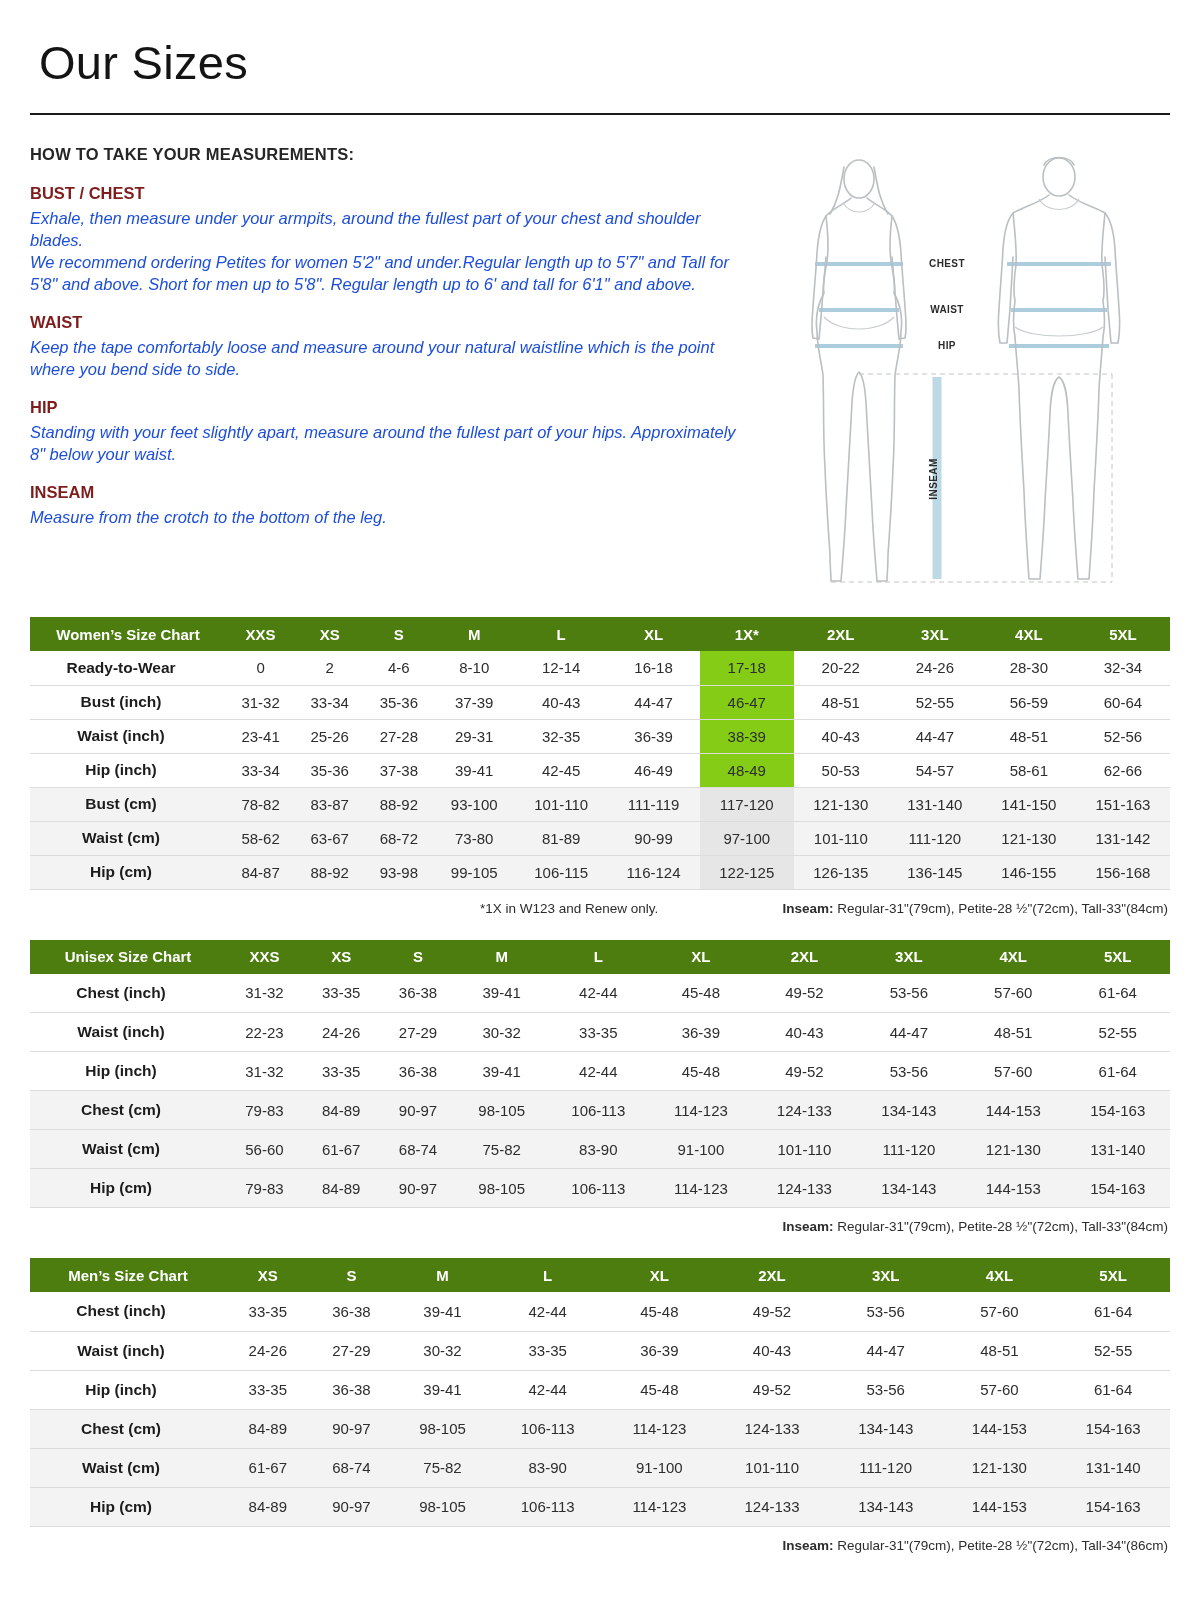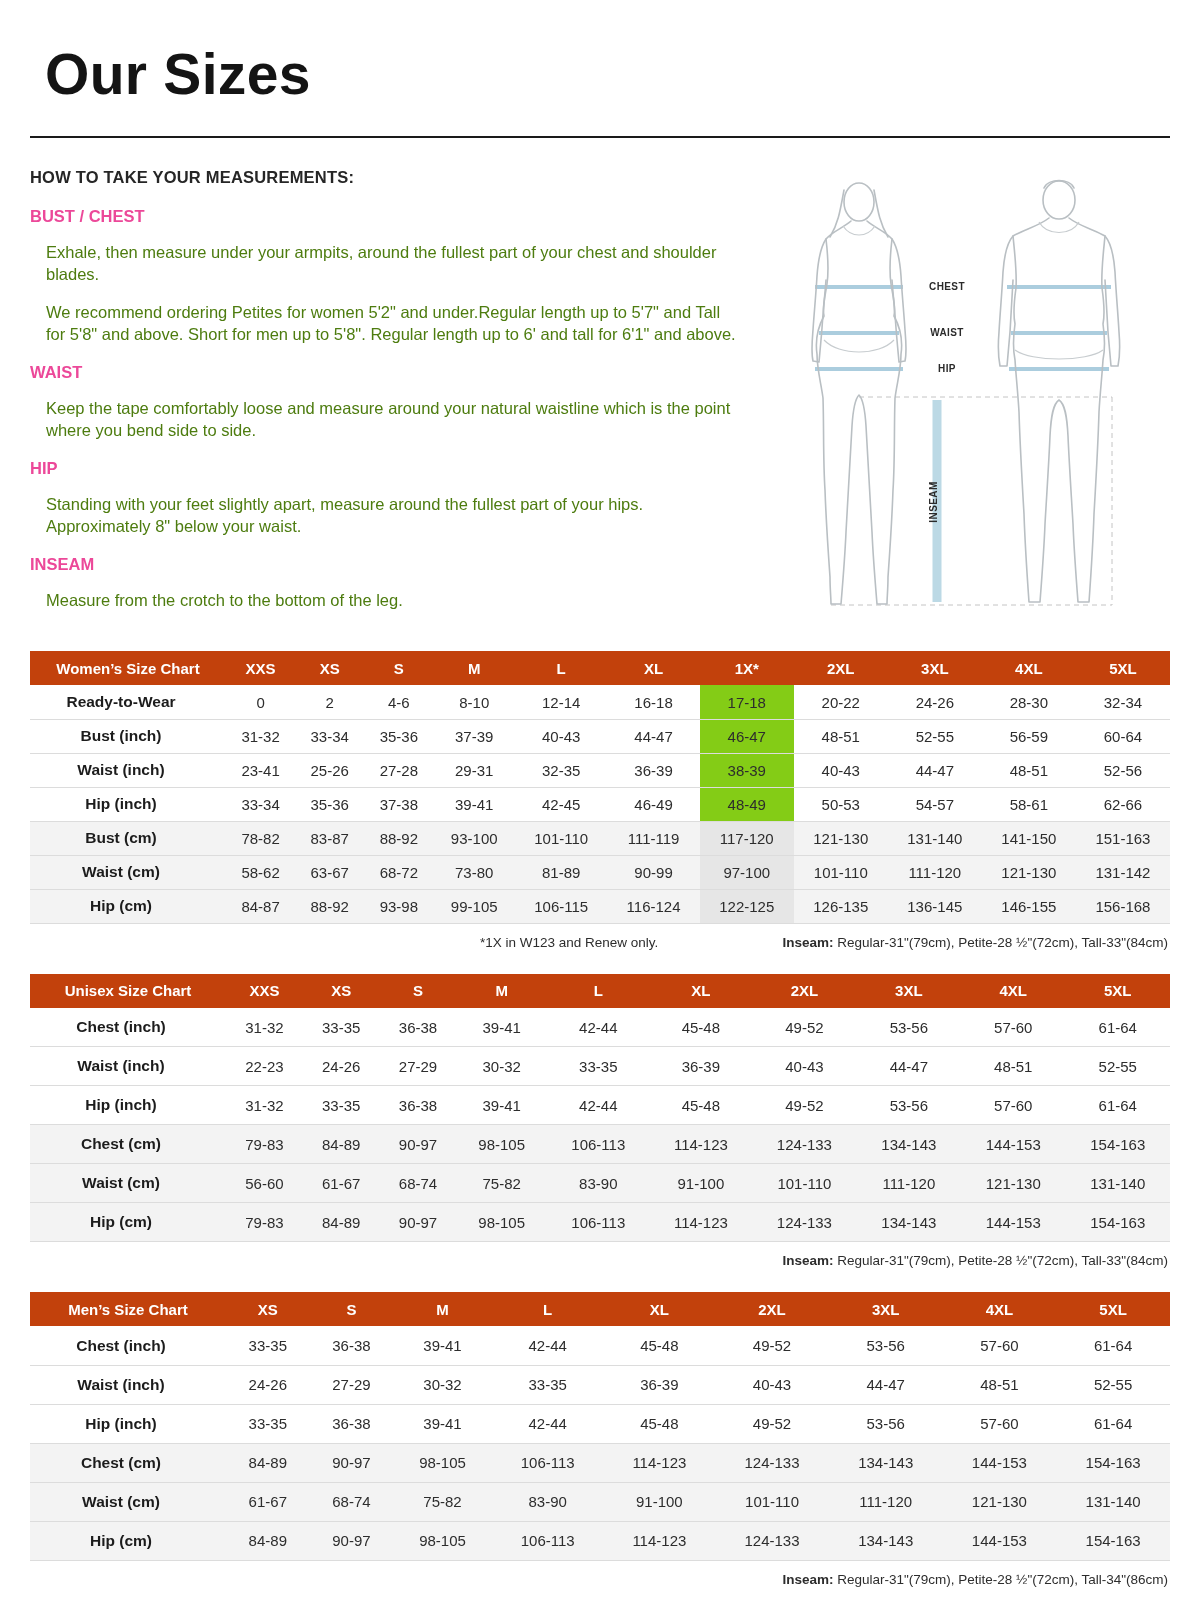--- a/index.html
+++ b/index.html
@@ -2,43 +2,43 @@
 <html><head>
 <meta charset="utf-8">
 <style>
   * { box-sizing: border-box; }
   html,body { margin:0; padding:0; background:#fff; }
   body { font-family:"Liberation Sans", sans-serif; color:#222; }
   .page { width:1200px; min-height:1600px; padding:26px 30px 28px; }
 
   
   .title-wrap { border-bottom:2px solid #1a1a1a; padding-bottom:14px; margin-bottom:24px; }
-  h1.page-title { margin:15px; font-size:57px; font-weight:700; color:#141414; letter-spacing:.3px; }
+  h1.page-title { margin:9px; font-size:47px; font-weight:400; color:#141414; letter-spacing:.3px; }
 
   
   .content-row { display:flex; align-items:flex-start; }
   .instructions { width:724px; }
   .instructions h2 { font-size:16.5px; font-weight:700; color:#262626; margin:6px 0 20px; letter-spacing:.2px; }
-  .instructions h3 { font-size:16.5px; font-weight:700; color:#ec4899; margin:17px 0 5px; }
-  .instructions p { font-size:16.5px; color:#4d7c0f; line-height:1.33; margin:16px; }
+  .instructions h3 { font-size:16.5px; font-weight:700; color:#7f1d1d; margin:17px 0 5px; }
+  .instructions p { font-size:16.5px; color:#1d4ed8; line-height:1.33; margin:0;font-style:italic; }
 
   .diagram { flex:1; display:flex; justify-content:center; padding-top:2px; }
   .diagram svg { overflow:visible; }
   .fig { fill:none; stroke:#b9bfc3; stroke-width:1.6; stroke-linecap:round; stroke-linejoin:round; }
   .garment { fill:none; stroke:#c7cccf; stroke-width:1.2; }
   .measure { stroke:#8fbdd3; stroke-width:4; opacity:.75; }
   .inseam-line { stroke:#bcd9e5; stroke-width:9; }
   .dash { stroke:#c4c4c4; stroke-width:1; stroke-dasharray:5 4; fill:none; }
   .diag-label { font-size:10px; font-weight:700; fill:#2b2b2b; letter-spacing:.4px; }
 
   
   table.size-table { width:100%; border-collapse:collapse; margin-top:24px; }
   .size-table th, .size-table td { height:34px; padding:0 4px; }
   .size-table.t-tall td { height:39px; }
-  .size-table thead th { background:#c2410c; color:#fff; font-size:15px; font-weight:700; text-align:center; }
+  .size-table thead th { background:#4d7c0f; color:#fff; font-size:15px; font-weight:700; text-align:center; }
   .size-table th.corner { width:196px; }
   .size-table tbody td { font-size:15px; text-align:center; color:#2d2d2d; border-bottom:1px solid #dcdcdc; background:#fff; }
   .size-table td.rowlabel { font-weight:700; padding-right:18px; color:#1c1c1c; font-size:15.5px; }
   .size-table tr.shaded td { background:#f3f3f3; }
   .size-table td.hl { background:#84cc16; }
   .size-table tr.shaded td.hl { background:#e6e6e6; }
 
   
   .footnote-row { display:flex; justify-content:space-between; align-items:baseline;
                   font-size:13.5px; color:#2d2d2d; margin:11px 2px 2px; }

